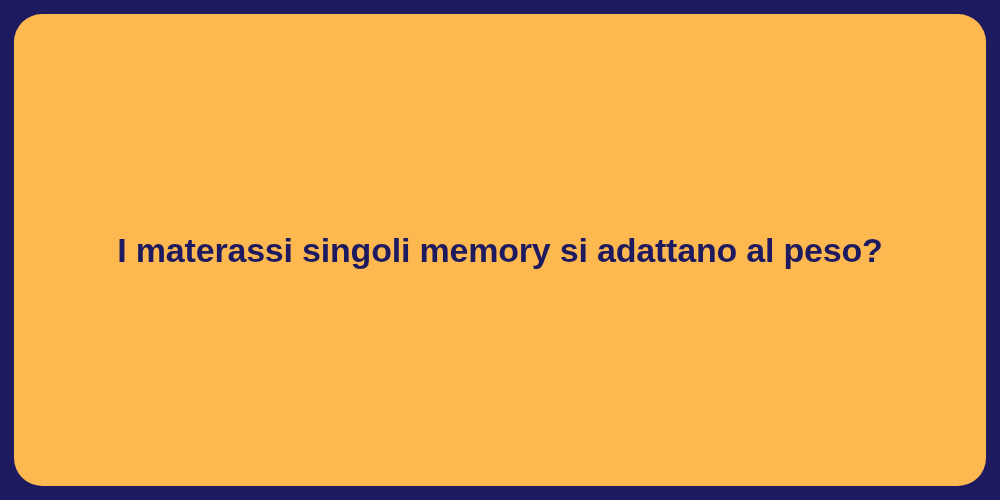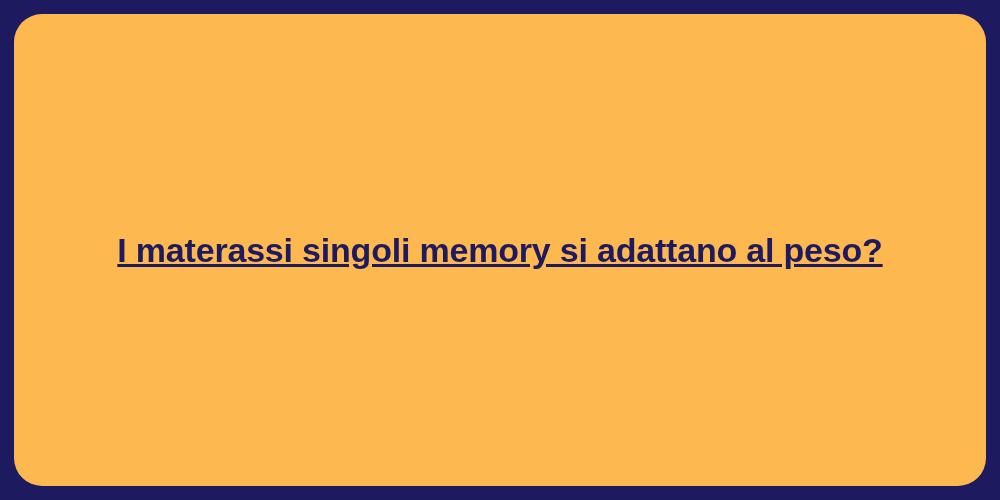--- a/index.html
+++ b/index.html
@@ -37,21 +37,20 @@
     margin: 0;
     padding: 0 40px;
     color: #1E1A60;
     font-family: "Liberation Sans", sans-serif;
     font-size: 34px;
     font-weight: bold;
     letter-spacing: -0.2px;
     line-height: 1.25;
     text-align: left;
     white-space: nowrap;
-    text-decoration: underline;
   }
 </style>
 </head>
 <body>
 
 <div class="banner">
   <div class="panel">
     <h1 class="headline">I materassi singoli memory si adattano al peso?</h1>
   </div>
 </div>

